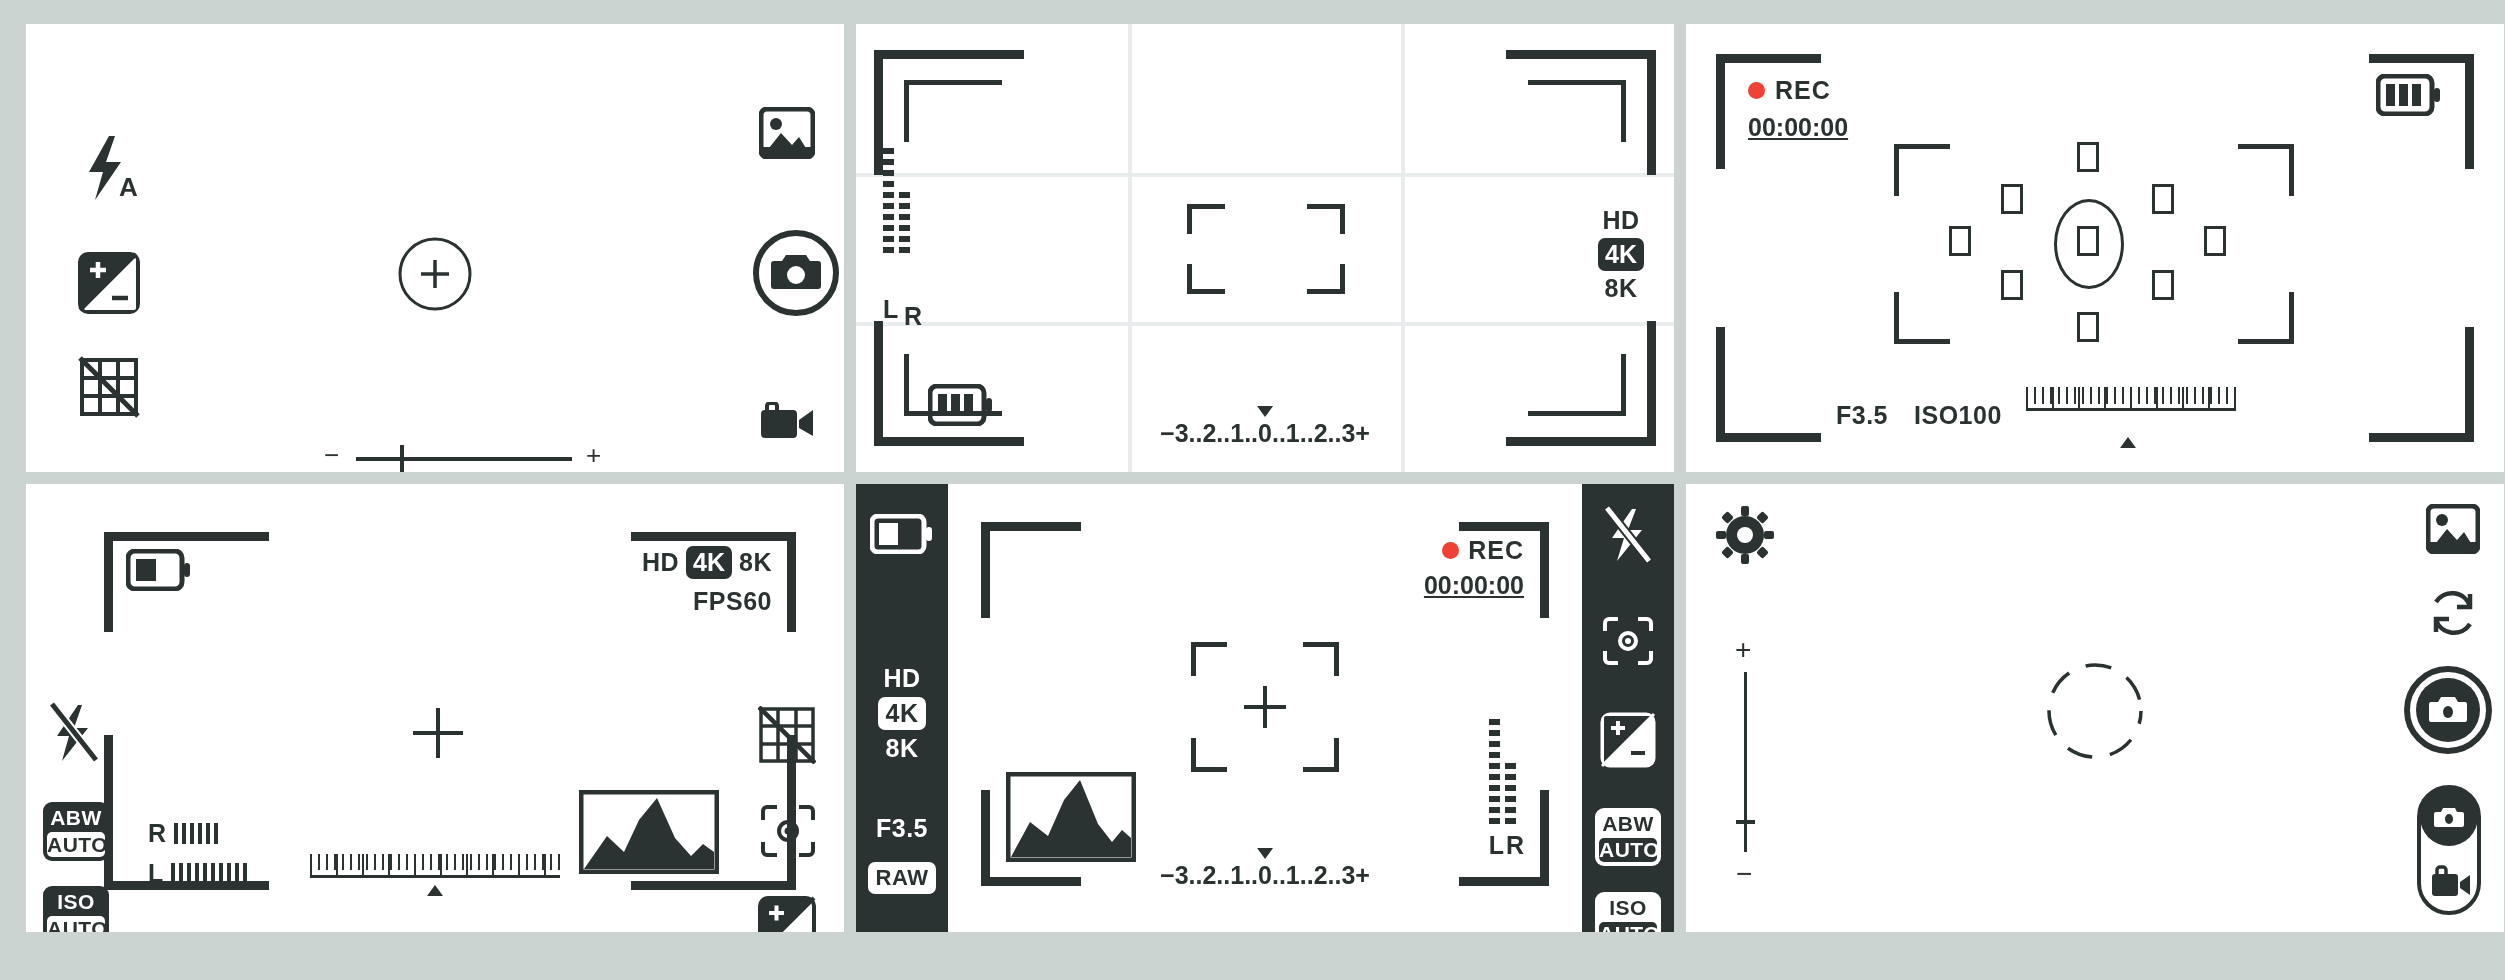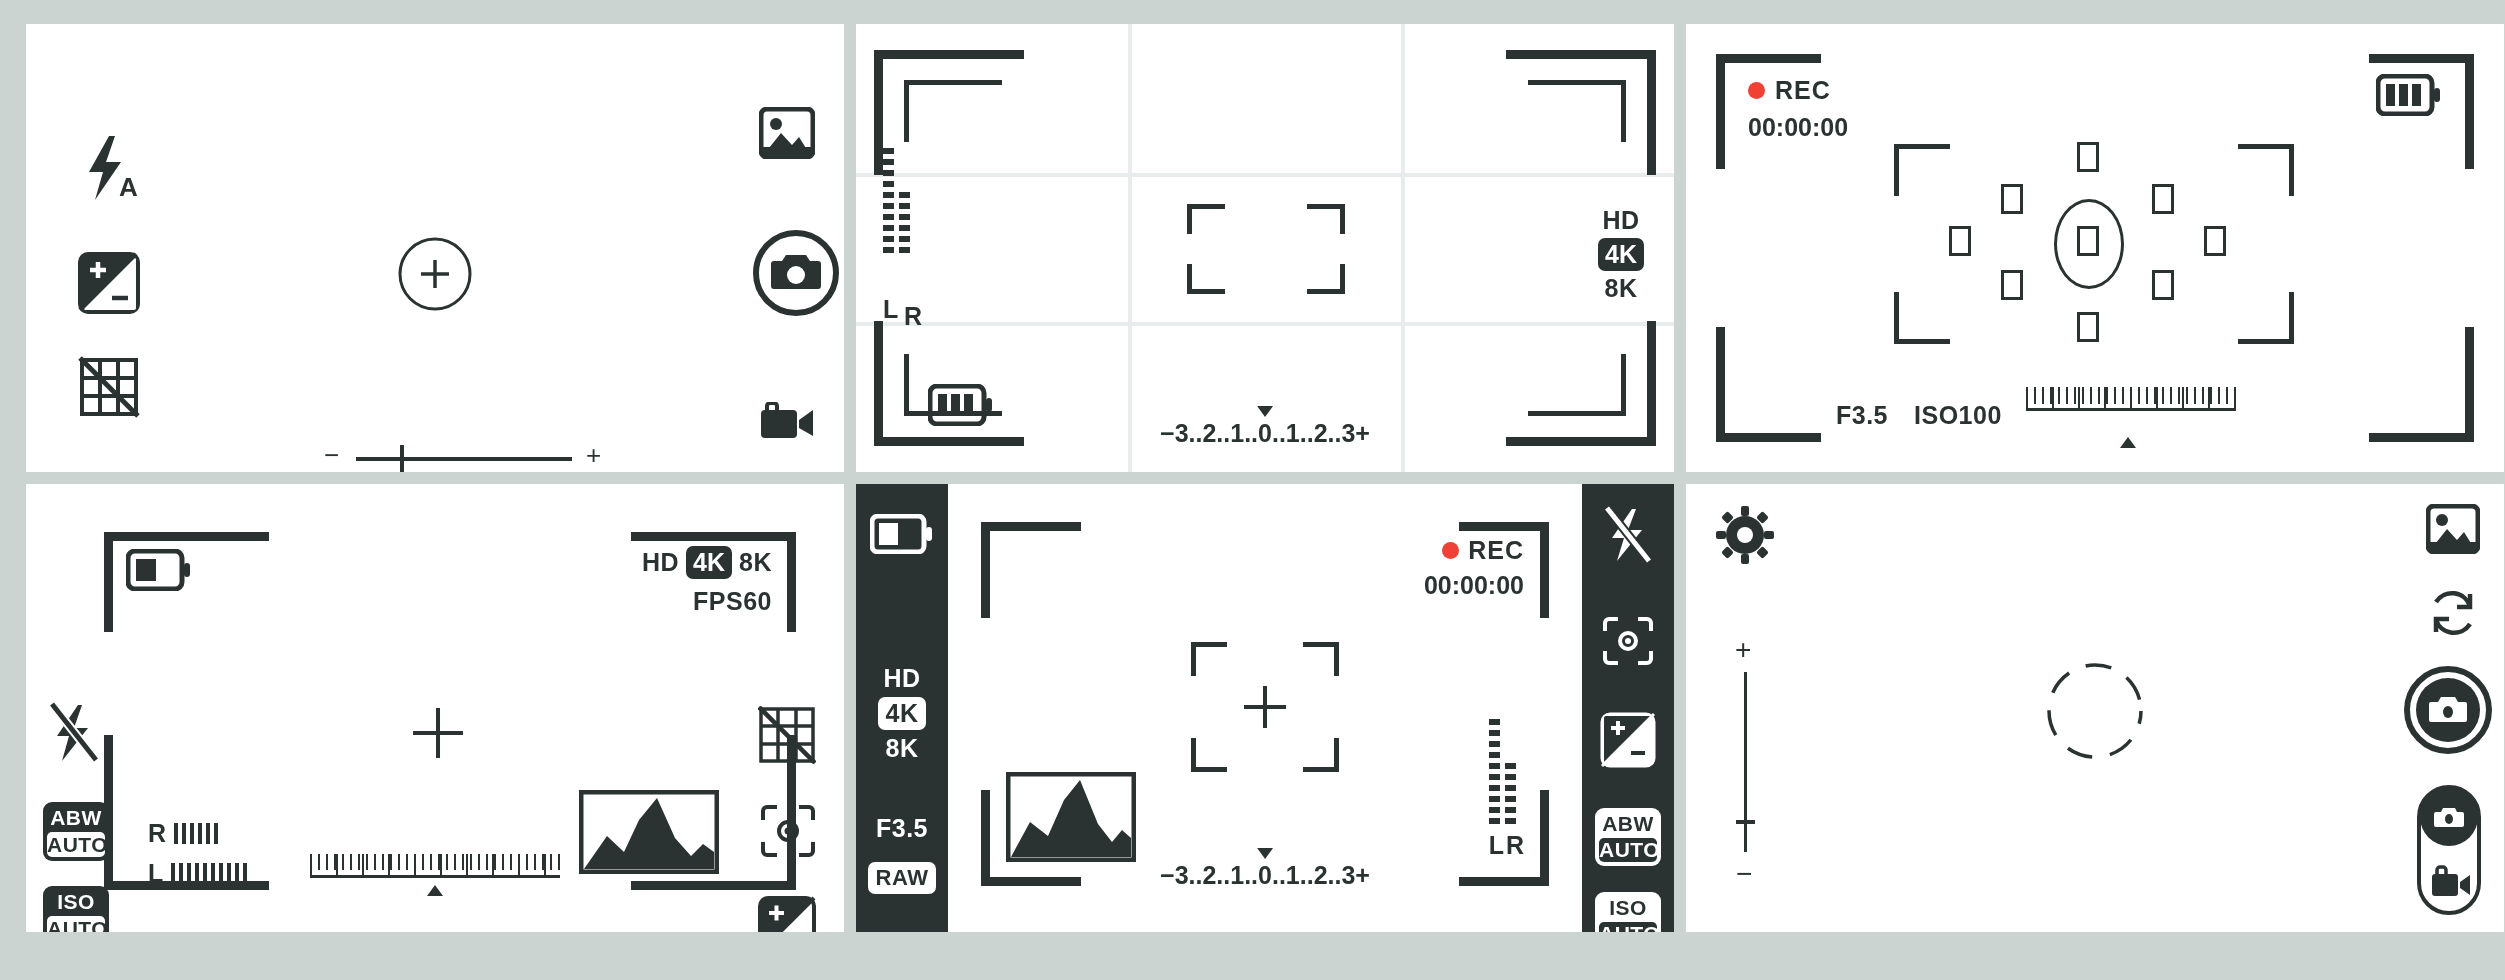--- a/index.html
+++ b/index.html
@@ -39,21 +39,21 @@
 
   
   .mono {
     font-family: "Liberation Sans", sans-serif;
     font-weight: 700;
     color: #2b3232;
     letter-spacing: 0.5px;
     white-space: nowrap;
   }
   .rec-label { font-size: 25px; letter-spacing: 1px; }
-  .timer { font-size: 25px; letter-spacing: 0px; }
+  .timer { font-size: 25px; letter-spacing: 0px; text-decoration: underline; }
   .fstop { font-size: 25px; letter-spacing: 0.5px; }
   .expo-scale { font-size: 25px; letter-spacing: 0px; }
   .res-txt { font-size: 25px; }
   .lr-txt { font-size: 25px; letter-spacing: 2px; }
 
   .reddot {
     width: 17px; height: 17px; border-radius: 50%;
     background: #ef4136; display:inline-block;
   }
 

